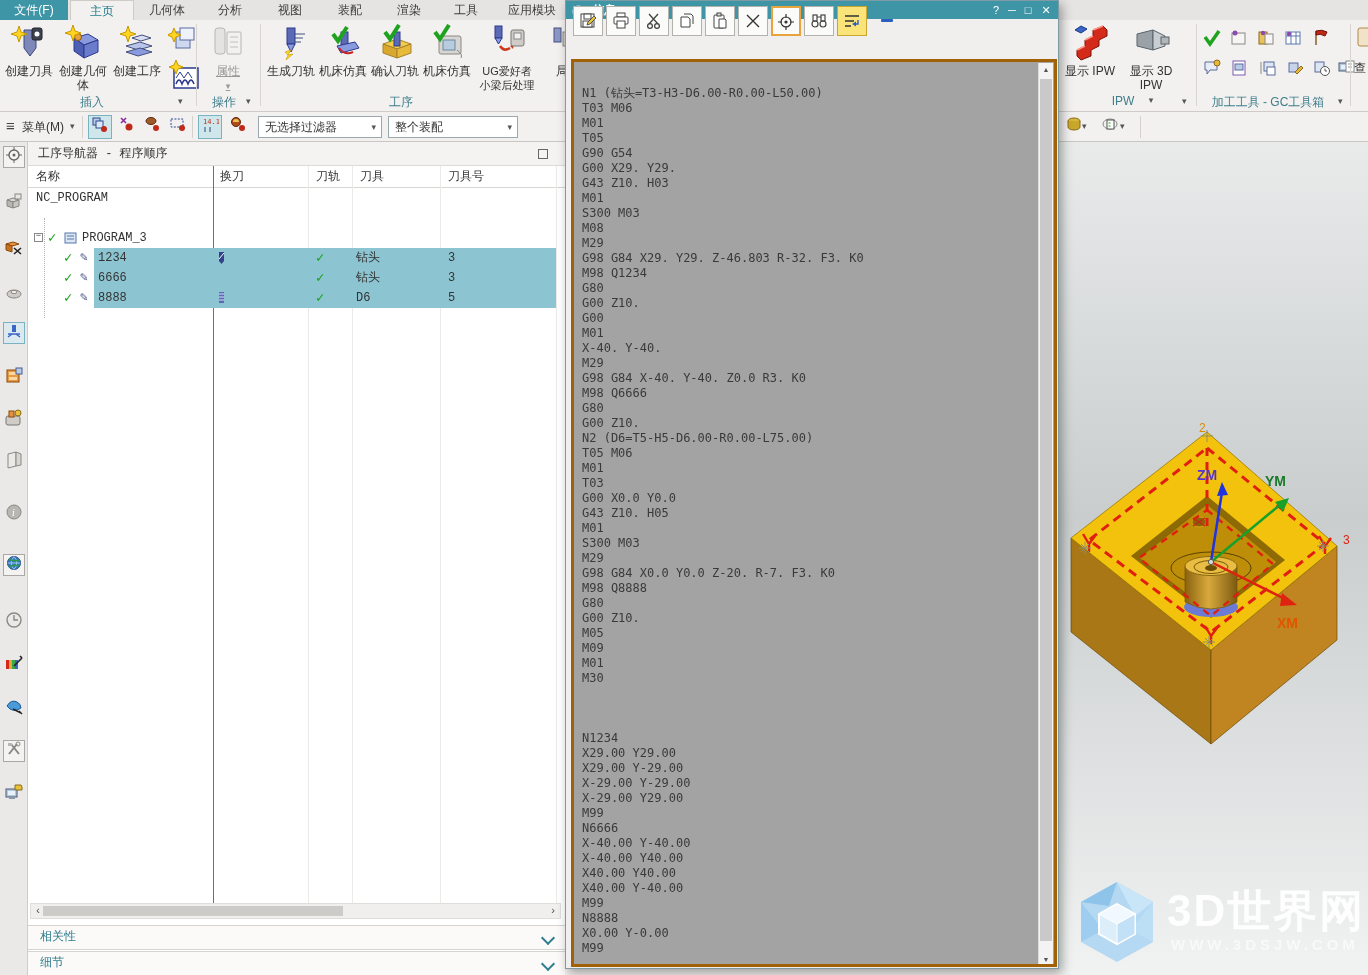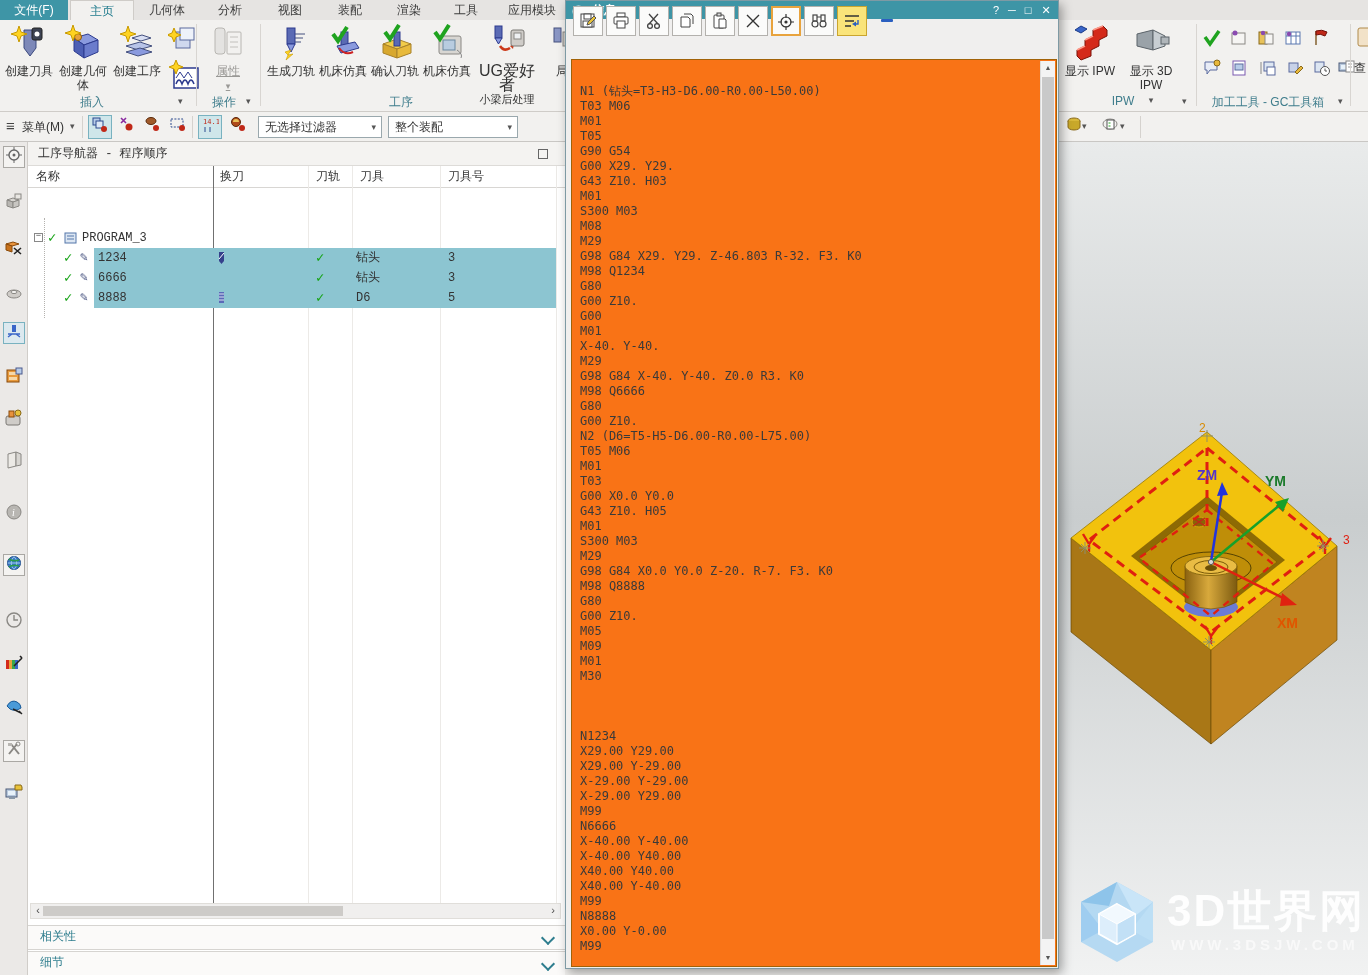--- a/index.html
+++ b/index.html
@@ -54,21 +54,21 @@
   
   .info{position:absolute;left:565px;top:0;width:494px;height:969px;background:#f0efee;
         border:1px solid #7e9aa4;box-sizing:border-box;box-shadow:3px 4px 10px rgba(0,0,0,.35);z-index:10;}
   .info-title{position:absolute;left:0;top:0;width:100%;height:18px;background:#3e95a6;color:#fff;line-height:18px;}
   .winbtn{position:absolute;top:0;width:16px;text-align:center;color:#fff;font-size:11px;line-height:18px;}
   .ibtn{position:absolute;top:5px;width:30px;height:30px;background:#fbfbfa;border:1px solid #b3b1ad;box-sizing:border-box;text-align:center;}
   .ibtn svg{margin-top:5px;}
   .ibtn.active-orange{border:2px solid #e8a33d;}
   .ibtn.active-yellow{background:#fae47a;border:1px solid #caa52f;}
   .ibtn.flat{border:none;background:transparent;}
-  .itext{position:absolute;left:5px;top:58px;width:486px;height:908px;background:#f97316;border:1px solid #a16207;box-sizing:border-box;overflow:hidden;}
+  .itext{position:absolute;left:5px;top:58px;width:486px;height:908px;background:#a3a3a3;border:3px solid #a16207;box-sizing:border-box;overflow:hidden;}
   .itext pre{margin:0;padding:24px 20px 0 8px;font-family:"DejaVu Sans Mono","Liberation Mono",monospace;
              font-size:12px;line-height:15px;color:#3a3a3a;white-space:pre;}
   .vsb{position:absolute;right:1px;top:1px;width:15px;height:904px;background:#f3f3f3;border-left:1px solid #dcdcdc;box-sizing:border-box;}
   .vsb .ar{position:absolute;left:0;width:14px;height:14px;text-align:center;font-size:7px;color:#555;line-height:14px;}
   .vsb .th{position:absolute;left:1px;width:12px;background:#c9c9c9;}
   .icg{vertical-align:middle;}
 </style>
 </head>
 <body>
 
@@ -207,21 +207,21 @@
       <span class="ric">
         <svg width="40" height="34" viewBox="0 0 40 34">
             <rect x="8" y="2" width="7" height="12" fill="#5a6ab4" stroke="#2c3a8e"></rect>
             <polygon points="8,14 15,14 11.5,20" fill="#8a9ade" stroke="#2c3a8e"></polygon>
             <path d="M13,22 q4,6 10,2" stroke="#cc3a1a" stroke-width="2.5" fill="none"></path>
             <polygon points="23,22 27,20 26,25" fill="#cc3a1a"></polygon>
             <rect x="24" y="6" width="13" height="16" rx="2" fill="#cfccc8" stroke="#7a7874"></rect>
             <rect x="27" y="9" width="7" height="6" fill="#eef0f2" stroke="#8a8884"></rect>
           </svg>
       </span>
-      <span class="rlab" style="font-size:16px">UG爱好者</span>
+      <span class="rlab" style="font-size:11px">UG爱好者</span>
       <span class="rlab" style="font-size:11px">小梁后处理</span>
     </div>
     <div class="rbtn" style="left:542px;width:40px">
       <span class="ric">
         <svg width="24" height="34" viewBox="0 0 24 34">
             <rect x="4" y="4" width="7" height="14" fill="#8a96c4" stroke="#44507e"></rect>
             <rect x="13" y="8" width="9" height="14" fill="#cfccc8" stroke="#8a8884"></rect>
           </svg>
       </span>
       <span class="rlab">局</span>
@@ -458,20 +458,23 @@
       <span class="abs" style="left:420px">刀具号</span>
     </div>
 
     <div class="colsep dark" style="left:185px;height:737px"></div>
     <div class="colsep" style="left:280px;height:737px"></div>
     <div class="colsep" style="left:324px;height:737px"></div>
     <div class="colsep" style="left:412px;height:737px"></div>
     <div class="colsep" style="left:528px;height:737px"></div>
     <div class="abs" style="left:16px;top:76px;height:100px;border-left:1px dotted #b4b2ae"></div>
 
+    <div class="nrow" style="top:46px">
+      <span class="abs" style="left:8px">NC_PROGRAM</span>
+    </div>
     <div class="nrow" style="top:86px">
       <span class="mbox" style="left:6px;top:5px">−</span>
       <span class="abs chk" style="left:20px">✓</span>
       <span class="abs" style="left:36px;top:3px"><svg width="14" height="14" viewBox="0 0 14 14">
             <rect x="1" y="2" width="11" height="10" fill="#dce6f2" stroke="#5577aa"></rect>
             <path d="M3,5 h7 M3,8 h7" stroke="#5577aa"></path>
           </svg></span>
       <span class="abs" style="left:54px">PROGRAM_3</span>
     </div>
     <div class="nrow" style="top:106px">

